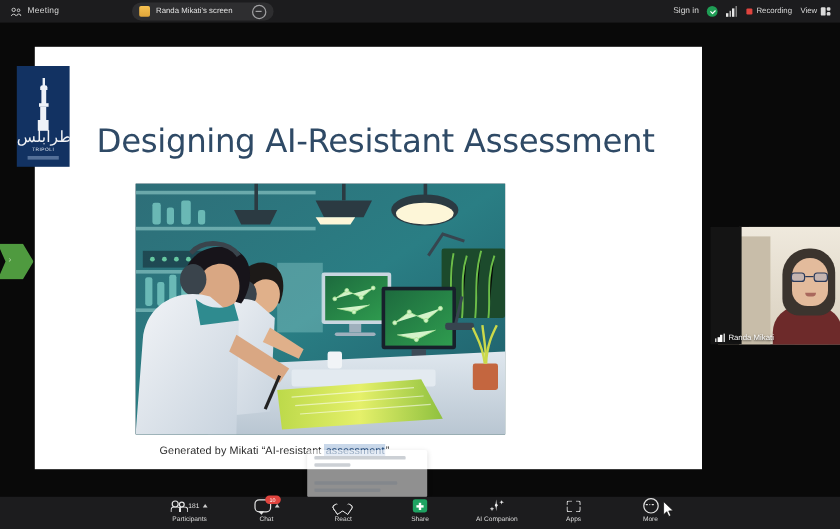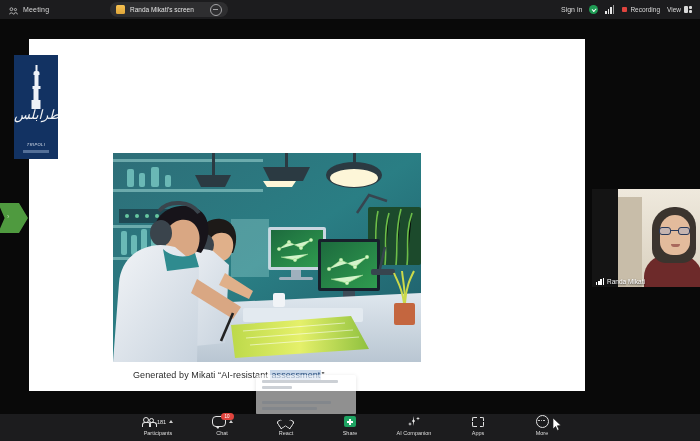--- a/index.html
+++ b/index.html
@@ -31,21 +31,21 @@
   .view-grp{display:flex;align-items:center;gap:3px;}
   .view-txt{color:#d9d9d9;font-size:6.5px;}
   .view-ico{width:8px;height:7px;position:relative;}
   .view-ico:before{content:"";position:absolute;left:0;top:0;width:4px;height:7px;background:#d9d9d9;border-radius:1px;}
   .view-ico:after{content:"";position:absolute;left:5px;top:0;width:3px;height:3px;background:#d9d9d9;border-radius:1px;box-shadow:0 4px 0 0 #d9d9d9;}
 
   
   .stage{position:absolute;left:0;top:19px;width:700px;height:395px;background:#090909;}
   .slide{position:absolute;left:29px;top:20px;width:556px;height:352px;background:#fff;}
 
-  .logo{position:absolute;left:-15px;top:16px;width:44px;height:104px;background:#123262;overflow:hidden;font-style:italic;}
+  .logo{position:absolute;left:-15px;top:16px;width:44px;height:84px;background:#123262;overflow:hidden;}
   .logo .tower{position:absolute;left:50%;top:10px;transform:translateX(-50%);width:9px;height:44px;}
   .logo .tower i{position:absolute;background:#eef2f8;display:block;}
   .logo .t1{left:3.5px;top:0;width:2px;height:7px;}
   .logo .t2{left:1.5px;top:6px;width:6px;height:4px;border-radius:2px 2px 0 0;}
   .logo .t3{left:2.5px;top:10px;width:4px;height:12px;}
   .logo .t4{left:0.5px;top:21px;width:8px;height:3px;}
   .logo .t5{left:2px;top:24px;width:5px;height:12px;}
   .logo .t6{left:0;top:35px;width:9px;height:9px;}
   .logo .ar{position:absolute;left:0;right:0;top:52px;text-align:center;color:#fff;font-size:13px;font-family:"DejaVu Sans",sans-serif;letter-spacing:-1px;opacity:.95;}
   .logo .en{position:absolute;left:0;right:0;bottom:12px;text-align:center;color:#dde5f0;font-size:4px;letter-spacing:.4px;}
@@ -190,20 +190,21 @@
             <i class="t3"></i>
             <i class="t4"></i>
             <i class="t5"></i>
             <i class="t6"></i>
         </div>
         <div class="ar">طرابلس</div>
         <div class="en">TRIPOLI</div>
         <div class="bar"></div>
       </div>
 
+      <div class="slide-title">Designing AI-Resistant Assessment</div>
 
       <div class="illus">
         <svg width="308" height="209" viewBox="0 0 308 209" preserveAspectRatio="none">
           <defs>
             <linearGradient id="bgG" x1="0" y1="0" x2="1" y2="1">
               <stop offset="0" stop-color="#2e6e78"></stop>
                 <stop offset="0.5" stop-color="#2a7e84"></stop>
                 <stop offset="1" stop-color="#1d5a67"></stop>
             </linearGradient>
             <linearGradient id="deskG" x1="0" y1="0" x2="0" y2="1">

